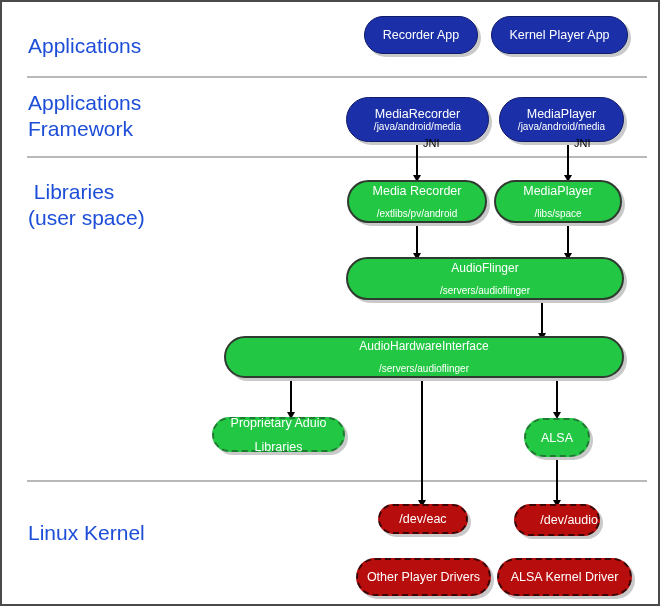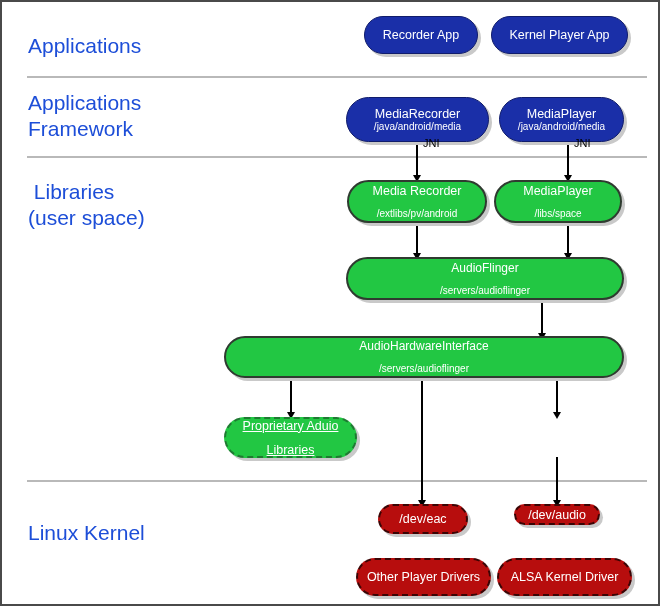--- a/index.html
+++ b/index.html
@@ -137,31 +137,34 @@
   <div class="node green solid big" style="left:344px;top:255px;width:278px;height:43px;">
     <span class="t1">AudioFlinger</span>
     <span class="t2">/servers/audioflinger</span>
   </div>
 
   <div class="node green solid big" style="left:222px;top:334px;width:400px;height:42px;">
     <span class="t1">AudioHardwareInterface</span>
     <span class="t2">/servers/audioflinger</span>
   </div>
 
-  <div class="node green" style="left:222px;top:415px;width:133px;height:41px;text-decoration:underline;">
+  <div class="node green" style="left:210px;top:415px;width:133px;height:35px;">
     <span class="t1">Proprietary Aduio</span>
     <span class="t1">Libraries</span>
   </div>
 
+  <div class="node green" style="left:522px;top:416px;width:66px;height:39px;">
+    <span class="t1">ALSA</span>
+  </div>
 
   <div class="node red" style="left:376px;top:502px;width:90px;height:30px;">
     <span class="t1">/dev/eac</span>
   </div>
 
-  <div class="node red" style="left:512px;top:502px;width:86px;height:21px;">
+  <div class="node red" style="left:512px;top:502px;width:86px;height:32px;align-items:flex-end;">
     <span class="t1">/dev/audio</span>
   </div>
 
   <div class="node red" style="left:354px;top:556px;width:135px;height:38px;">
     <span class="t1">Other Player Drivers</span>
   </div>
 
   <div class="node red" style="left:495px;top:556px;width:135px;height:38px;">
     <span class="t1">ALSA Kernel Driver</span>
   </div>

